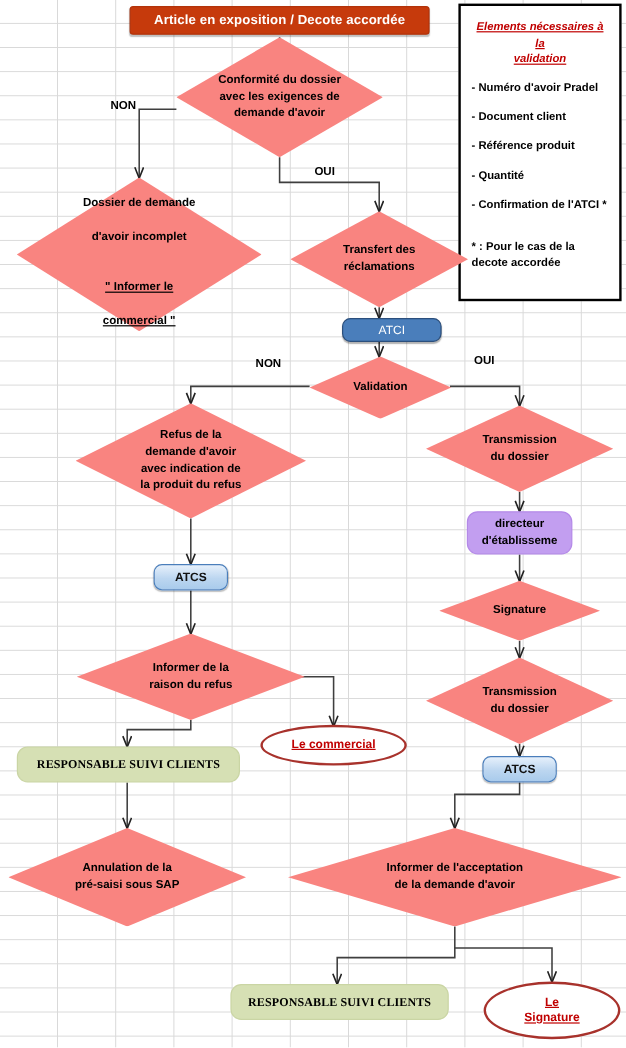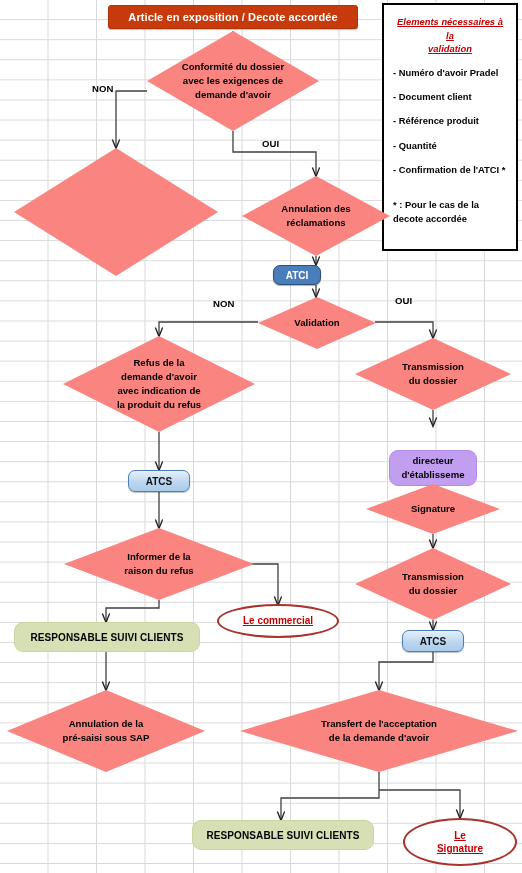--- a/index.html
+++ b/index.html
@@ -105,20 +105,21 @@
     white-space: pre-line;
   }
   .rolebox-green {
     background: #d6e0b4;
     border: 1px solid #cad5a4;
     border-radius: 9px;
     color: #000000;
     font-size: 10px;
     font-weight: bold;
     letter-spacing: .1px;
+    font-family: Liberation Serif, serif;
   }
 
   
   .oval {
     background: #ffffff;
     border: 2px solid #a8322c;
     border-radius: 50%;
     color: #c00000;
     font-size: 10px;
     font-weight: bold;
@@ -247,29 +248,35 @@
 
   <div class="node diamond" style="left:147px; top:31px; width:172px; height:100px;">
     <span class="dshape"></span>
     <span class="dtext">Conformité du dossier
 avec les exigences de
 demande d'avoir</span>
   </div>
 
   <div class="node diamond" style="left:14px; top:148px; width:204px; height:128px;">
     <span class="dshape"></span>
+    <span class="dtext">
+      <span>Dossier de demande</span><br>
+      <span>d'avoir incomplet</span><br><br>
+      <u>" Informer  le</u><br>
+      <u>commercial "</u>
+    </span>
   </div>
 
   <div class="node diamond" style="left:242px; top:176px; width:148px; height:80px;">
     <span class="dshape"></span>
-    <span class="dtext">Annulation  des
+    <span class="dtext">Transfert  des
 réclamations</span>
   </div>
 
-  <div class="node rolebox-dark" style="left:273px; top:265px; width:48px; height:20px;font-weight:bold;">ATCI</div>
+  <div class="node rolebox-dark" style="left:285px; top:265px; width:83px; height:20px;">ATCI</div>
 
   <div class="node diamond" style="left:258px; top:297px; width:118px; height:52px;">
     <span class="dshape"></span>
     <span class="dtext">Validation</span>
   </div>
 
   <div class="node diamond" style="left:63px; top:336px; width:192px; height:96px;">
     <span class="dshape"></span>
     <span class="dtext">Refus  de la
 demande d'avoir
@@ -294,39 +301,39 @@
     <span class="dtext">Annulation de la
 pré-saisi  sous  SAP</span>
   </div>
 
   <div class="node diamond" style="left:355px; top:338px; width:156px; height:72px;">
     <span class="dshape"></span>
     <span class="dtext">Transmission
 du dossier</span>
   </div>
 
-  <div class="node rolebox-purple" style="left:389px; top:426px; width:88px; height:36px;margin-top:24px;">directeur
+  <div class="node rolebox-purple" style="left:389px; top:426px; width:88px; height:36px;">directeur
 d'établisseme</div>
 
   <div class="node diamond" style="left:366px; top:484px; width:134px; height:50px;">
     <span class="dshape"></span>
     <span class="dtext">Signature</span>
   </div>
 
   <div class="node diamond" style="left:355px; top:548px; width:156px; height:72px;">
     <span class="dshape"></span>
     <span class="dtext">Transmission
 du dossier</span>
   </div>
 
   <div class="node rolebox-light" style="left:402px; top:630px; width:62px; height:22px;">ATCS</div>
 
   <div class="node diamond" style="left:240px; top:690px; width:278px; height:82px;">
     <span class="dshape"></span>
-    <span class="dtext">Transfert de l'acceptation
+    <span class="dtext">Informer de l'acceptation
 de la demande d'avoir</span>
   </div>
 
   <div class="node rolebox-green" style="left:192px; top:820px; width:182px; height:30px;">RESPONSABLE  SUIVI CLIENTS</div>
 
   <div class="node oval" style="left:403px; top:818px; width:114px; height:48px;">Le
 Signature</div>
 
 </div>
 

